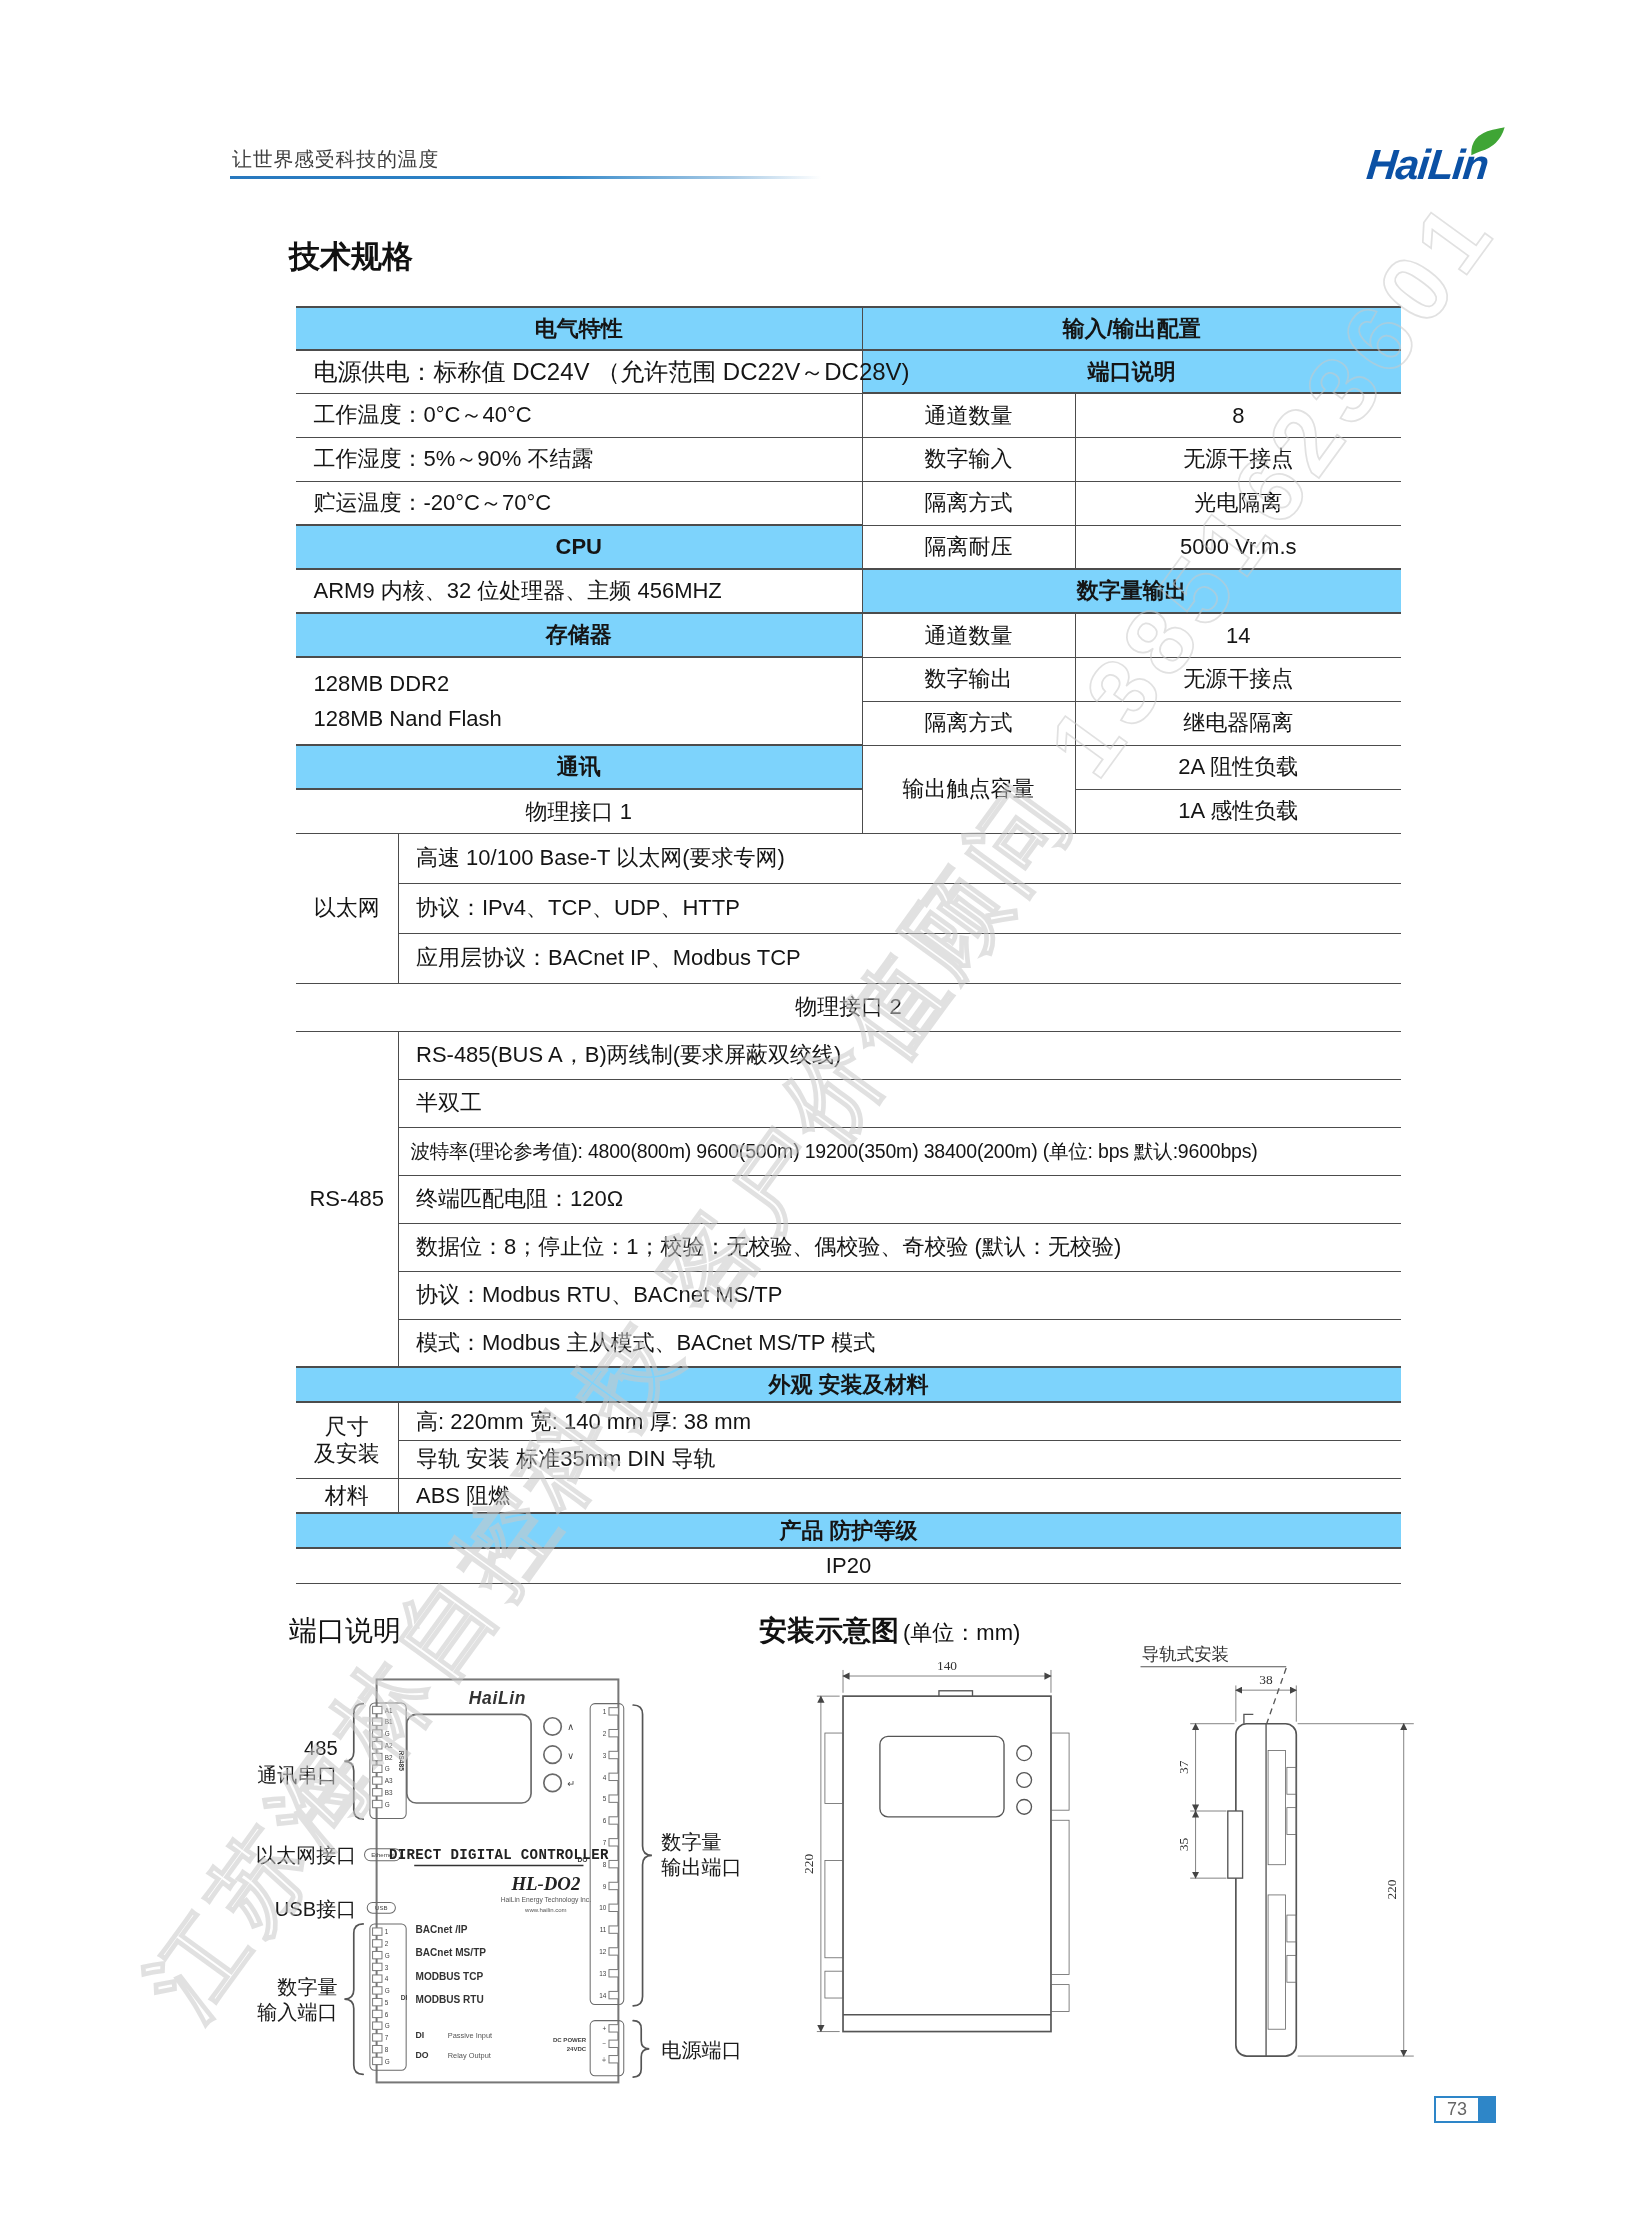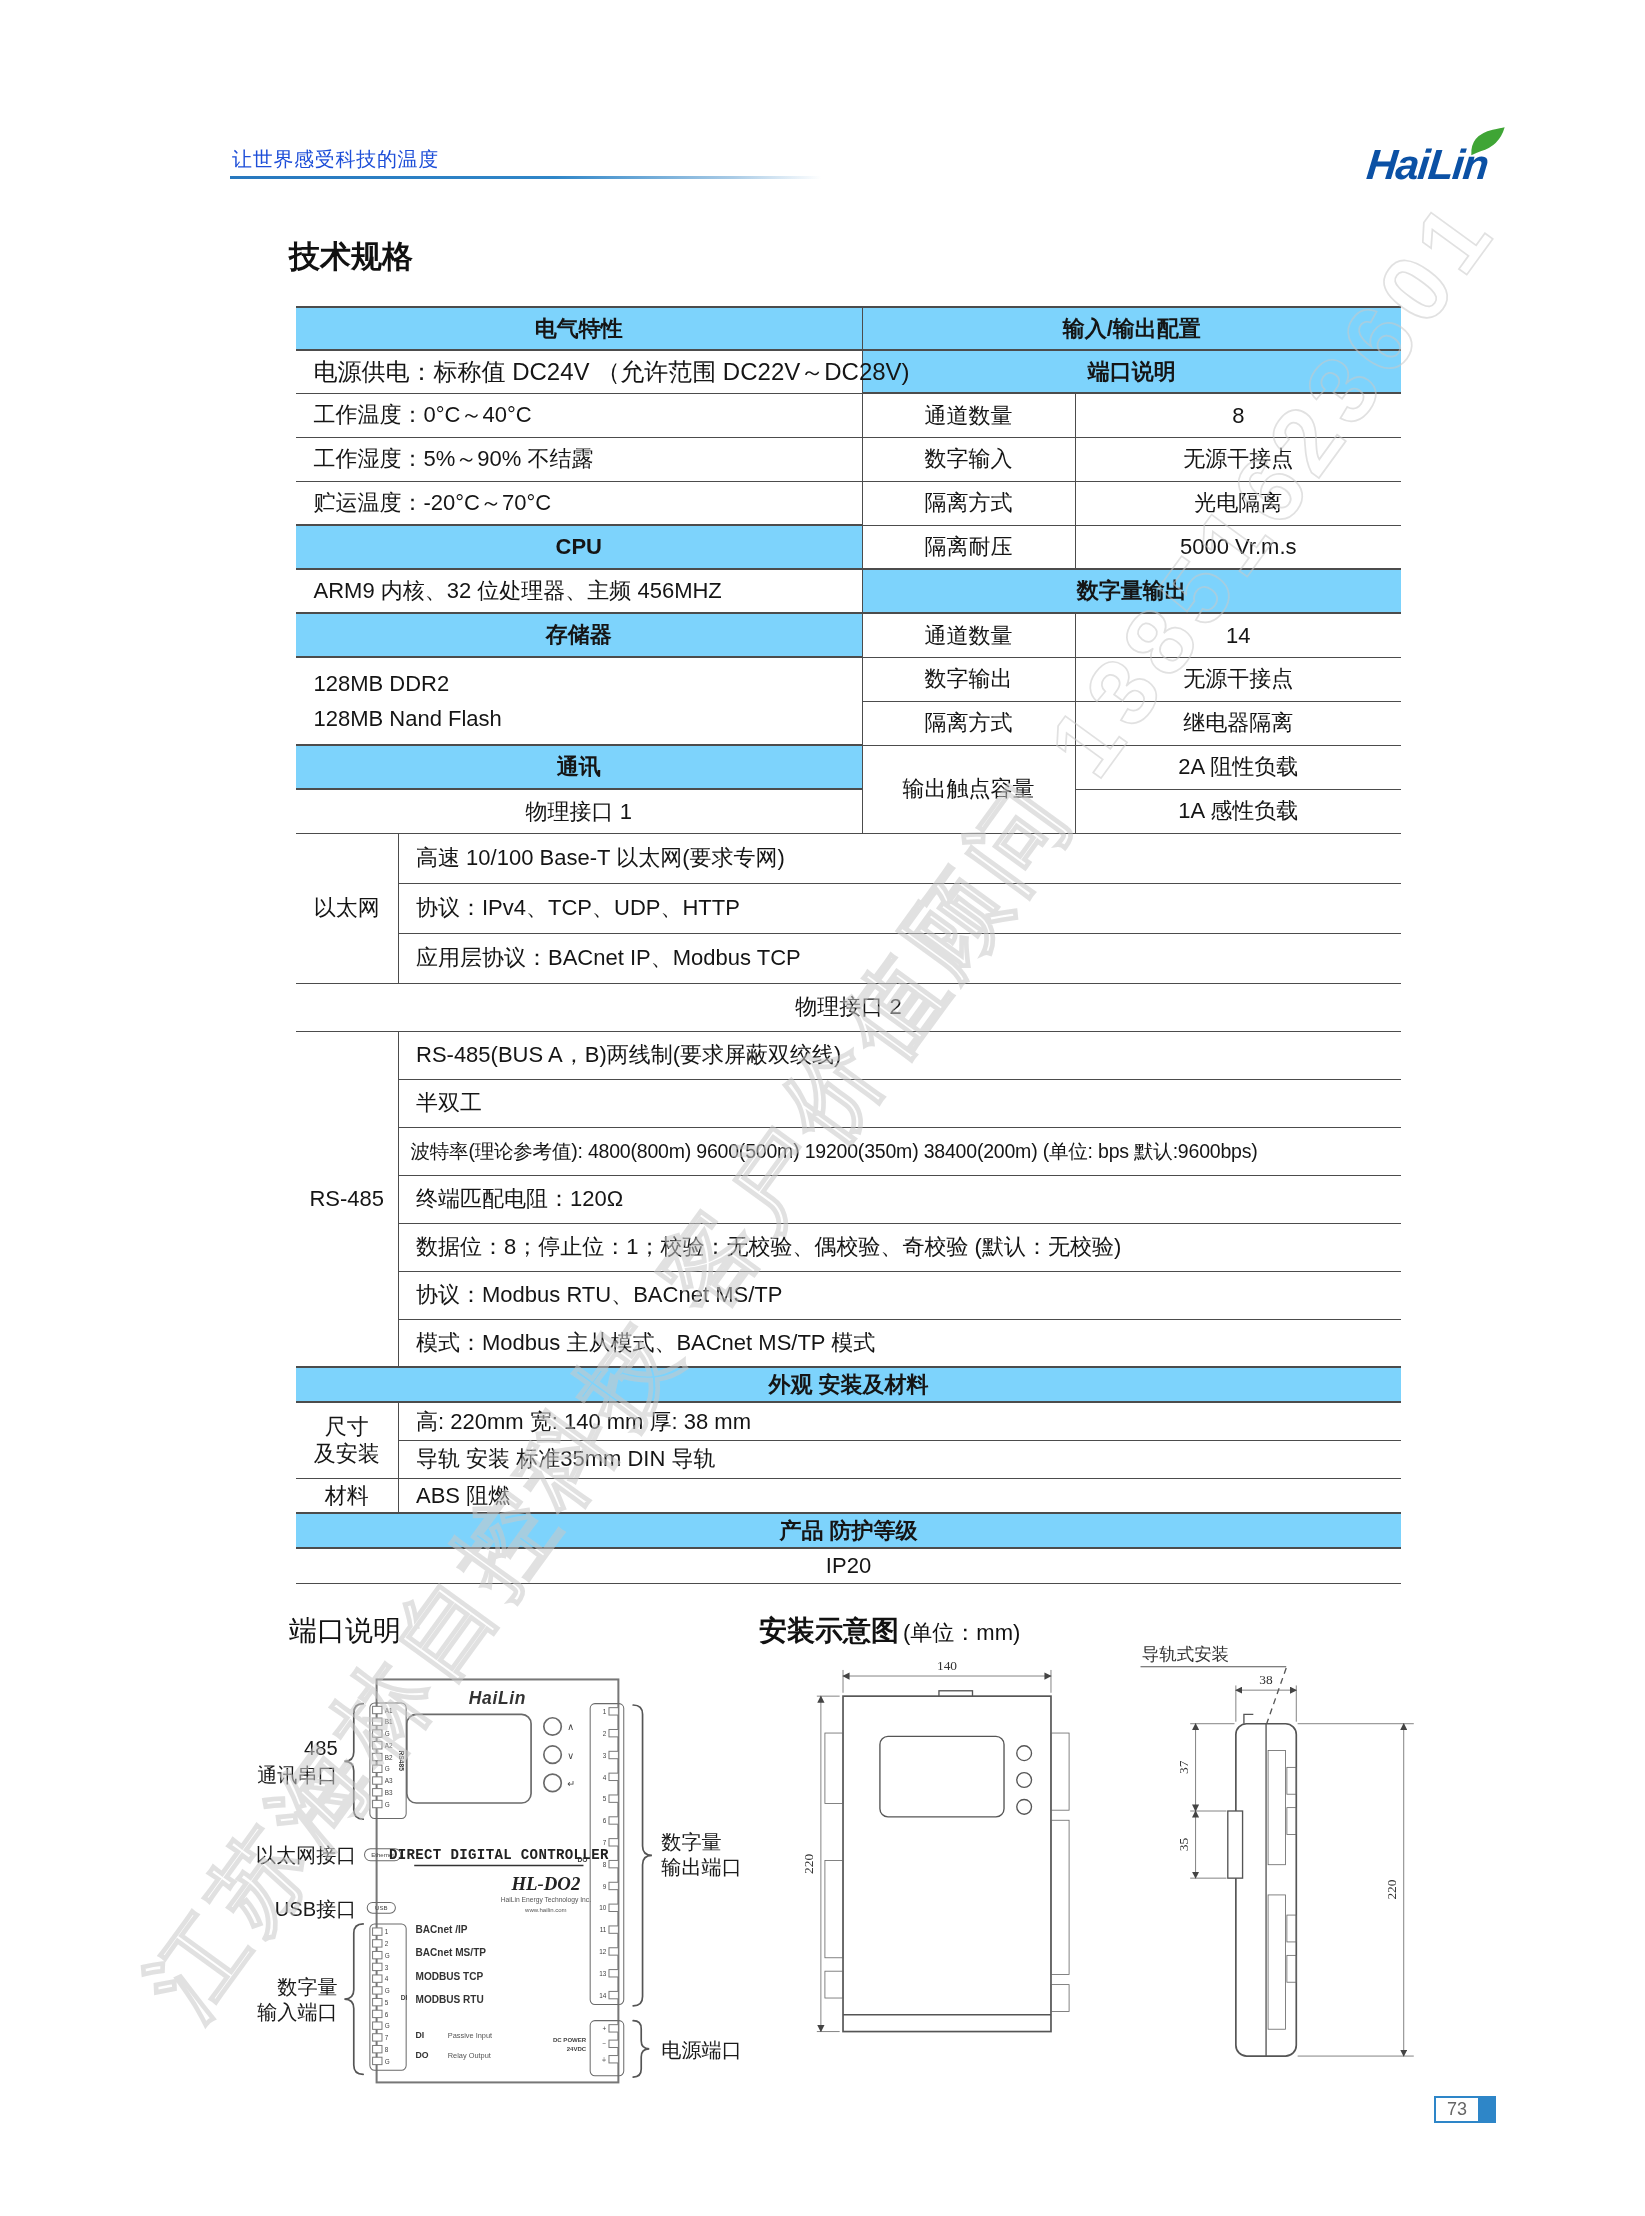--- a/index.html
+++ b/index.html
@@ -1,19 +1,19 @@
 <!DOCTYPE html>
 <html style="font-size:10.7px"><head>
 <meta charset="utf-8">
 <style>
   html,body{margin:0;padding:0;background:#888;}
   .page{position:relative;width:1645px;height:2216px;background:#ffffff;overflow:hidden;
         font-family:"Liberation Sans",sans-serif;color:#111;}
   
-  .tagline{position:absolute;left:232px;top:146px;font-size:20px;color:#1d4ed8;letter-spacing:0.7px;}
+  .tagline{position:absolute;left:232px;top:146px;font-size:20px;color:#404040;letter-spacing:0.7px;}
   .header-line{position:absolute;left:230px;top:176px;width:591px;height:3.4px;
         background:linear-gradient(to right,#2878BE 0%,#2f86c8 55%,#a9cbe6 85%,rgba(255,255,255,0) 100%);}
   .logo{position:absolute;left:1367px;top:132px;width:148px;height:60px;}
   .logo .word{position:absolute;left:0;top:9.4px;font-size:42px;font-weight:900;font-style:italic;
         color:#0B51A5;letter-spacing:-1.3px;transform:skewX(-6deg);}
   .logo svg{position:absolute;left:99px;top:-5.4px;}
   
   .doc-title{position:absolute;left:289px;top:236px;font-size:31px;font-weight:bold;color:#111;}
   .port-title{position:absolute;left:289px;top:1612px;font-size:28px;font-weight:normal;text-align:right;}
   .install-title{position:absolute;left:759px;top:1612px;font-size:28px;font-weight:bold;}

